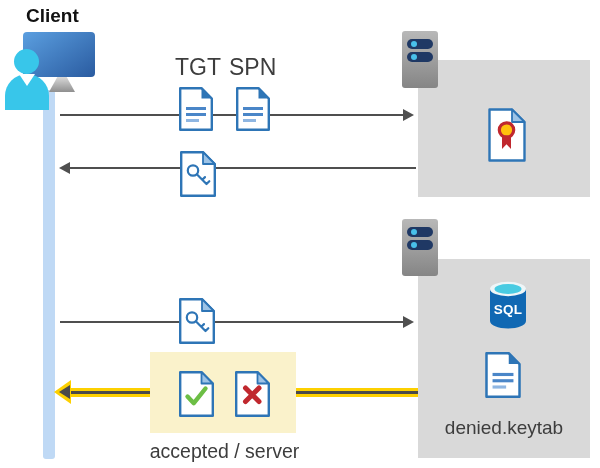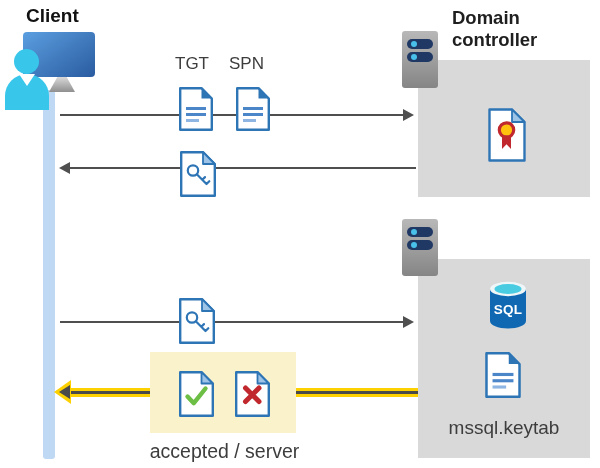--- a/index.html
+++ b/index.html
@@ -41,21 +41,21 @@
   .ahead-l{width:0;height:0;border-top:6.5px solid transparent;border-bottom:6.5px solid transparent;
            border-right:11px solid var(--arrow-gray);}
   .yband{left:67px;top:388px;width:351px;height:3px;background:#4a4a4a;
          border-top:3px solid var(--gold);border-bottom:3px solid var(--gold);}
   .yhead-outer{left:54px;top:380px;width:0;height:0;border-top:12px solid transparent;
                border-bottom:12px solid transparent;border-right:17px solid var(--gold);}
   .yhead-inner{left:59px;top:385px;width:0;height:0;border-top:7.5px solid transparent;
                border-bottom:7.5px solid transparent;border-right:11px solid #4a4a4a;}
 
   
-  .msg-label{font-size:17px;color:var(--text-dark);text-align:left;}
+  .msg-label{font-size:23px;color:var(--text-dark);text-align:right;}
   .heading{font-size:18.5px;font-weight:bold;color:var(--heading-dark);line-height:1.17;}
   .caption{font-size:19.5px;color:var(--text-dark);text-align:center;}
 
   
   .gray-box{background:var(--box-gray);}
   .server-icon{width:36px;height:57px;border-radius:3px;
                background:linear-gradient(#b8b8b8,#858585);}
   .pill{position:absolute;left:5px;width:26px;height:9.5px;border-radius:5px;background:var(--server-navy);}
   .pill-dot{position:absolute;left:3.5px;top:1.9px;width:6px;height:6px;border-radius:50%;background:var(--server-dot);}
 
@@ -162,21 +162,20 @@
 
   <div class="abs gray-box" style="left:418px;top:60px;width:172px;height:137px;"></div>
   <div class="abs server-icon" style="left:402px;top:31px;">
     <div class="pill" style="top:8px;">
         <div class="pill-dot"></div>
       </div>
     <div class="pill" style="top:21px;">
         <div class="pill-dot"></div>
       </div>
   </div>
-  <div class="abs heading" style="left:452px;top:7px;width:136px;">Domain controller</div>
 
   <svg class="abs" style="left:487px;top:108px;" width="40" height="54" viewBox="0 0 40 54">
     <path class="doc-outline" d="M2.5 1.5 H25 L37.5 14 V52.5 H2.5 Z"></path>
     <path class="fold-light" d="M25 1.5 V14 H37.5 Z"></path>
     <circle class="rosette" cx="19.5" cy="22" r="7.2"></circle>
     <path class="ribbon" d="M15 27.5 V41 L19.5 36.3 L24 41 V27.5 Z"></path>
   </svg>
 
   <div class="abs gray-box" style="left:418px;top:259px;width:172px;height:199px;"></div>
   <div class="abs server-icon" style="left:402px;top:219px;">
@@ -195,15 +194,15 @@
     <text class="sql-text" x="21" y="33.5" text-anchor="middle">SQL</text>
   </svg>
 
   <svg class="abs" style="left:484px;top:352px;" width="38" height="46" viewBox="0 0 36 44">
     <path class="doc-outline" d="M2.2 1.2 H23.5 L33.8 11.5 V42.8 H2.2 Z"></path>
     <path class="fold-solid" d="M23.5 1.2 L33.8 11.5 H23.5 Z"></path>
     <rect class="dline" x="8" y="20" width="20" height="3"></rect>
     <rect class="dline" x="8" y="26" width="20" height="3"></rect>
     <rect class="dline-light" x="8" y="32" width="13" height="3"></rect>
   </svg>
-  <div class="abs caption" style="left:418px;top:417px;width:172px;font-size:19px;">mssql.keytab</div>
+  <div class="abs caption" style="left:418px;top:417px;width:172px;font-size:19px;">denied.keytab</div>
 
 </div>
 
 </body></html>

